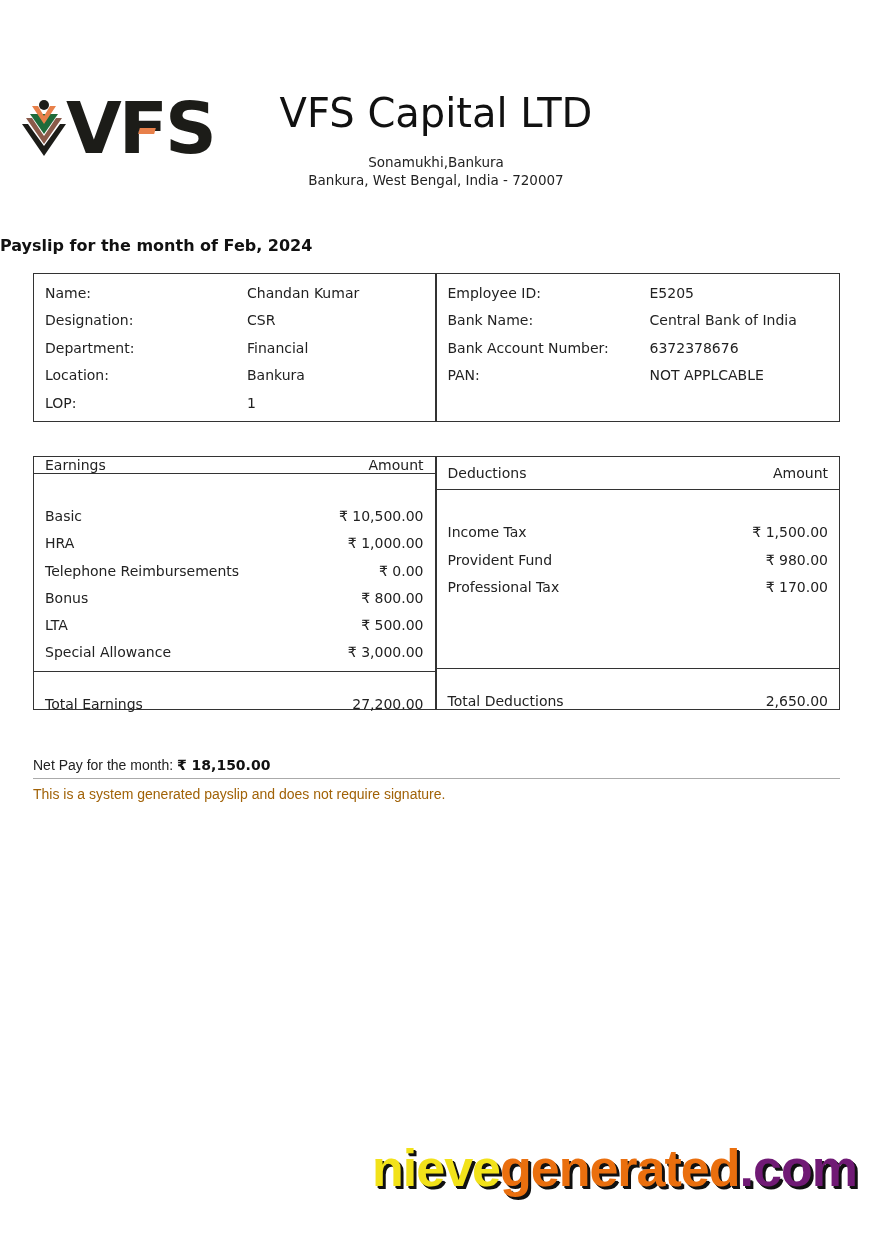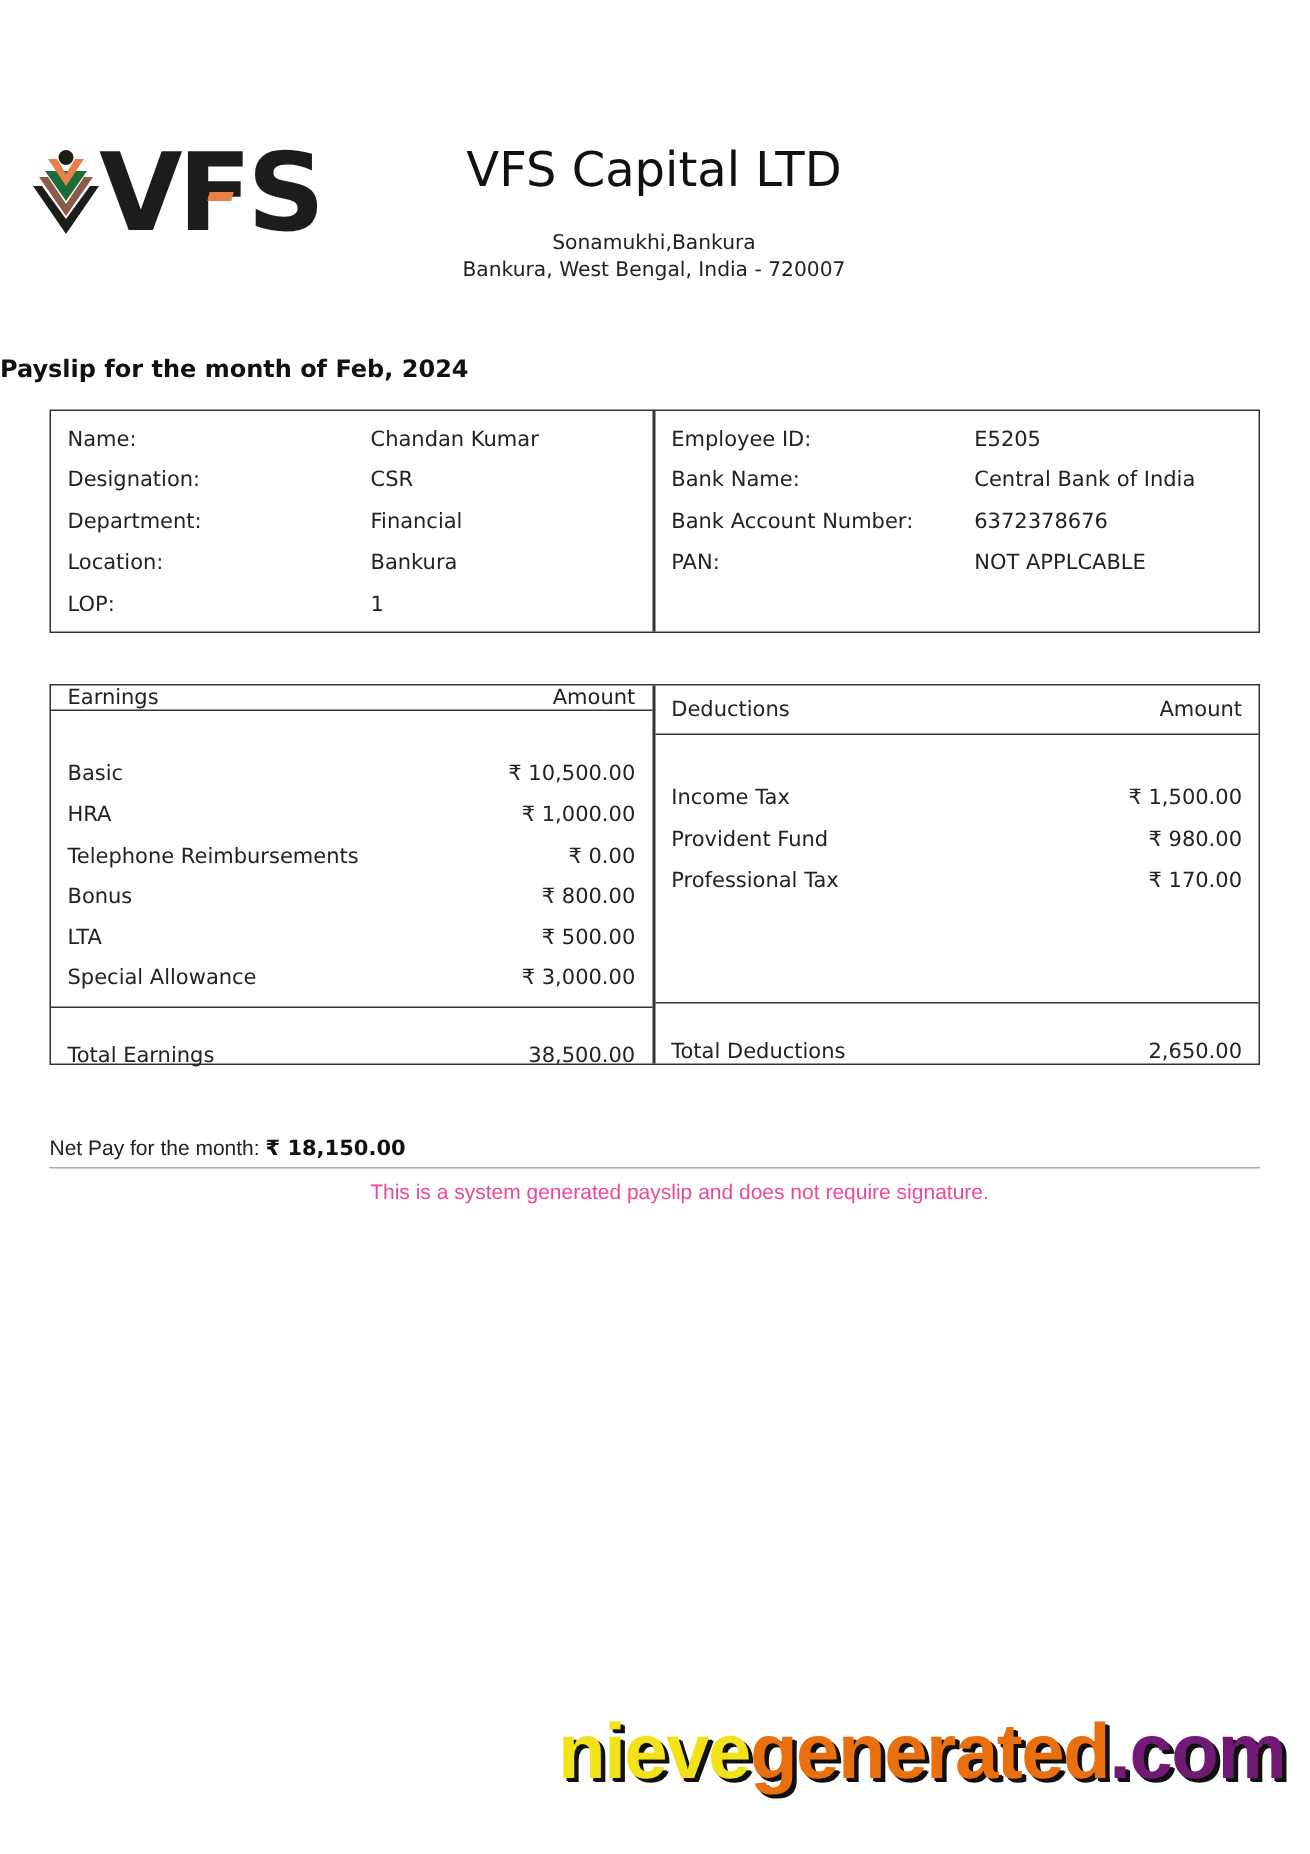--- a/index.html
+++ b/index.html
@@ -15,21 +15,21 @@
     .logo-mark { position: absolute; left: 0; top: 2px; width: 44px; height: 60px; }
     .logo-text {
       position: absolute; left: 44px; top: -10px;
       font-family: "DejaVu Sans", sans-serif; font-weight: bold;
       font-size: 72px; letter-spacing: -3px; color: #1c1c18; line-height: 80px;
     }
     .logo-dash { position: absolute; left: 117px; top: 30px; width: 16px; height: 6px; background: #e8804a; transform: skewX(-15deg); }
 
     .company-name {
       position: absolute; left: 230px; width: 412px; top: 88px;
-      text-align: center; font-size: 32px; color: #111; line-height: 50px;
+      text-align: center; font-size: 40px; color: #111; line-height: 50px;
     }
     .address {
       position: absolute; left: 230px; width: 412px; top: 153px;
       text-align: center; font-size: 13.5px; line-height: 18px; color: #222;
     }
 
     .title {
       position: absolute; left: 0; width: 873px; top: 236px;
       text-align: left; font-size: 16px; font-weight: bold; color: #111;
     }
@@ -68,22 +68,22 @@
 
     .netpay {
       position: absolute; left: 33px; top: 725px; font-size: 14px; color: #222;
       font-family: "Liberation Sans", sans-serif;
       margin-top: 32px;
     }
     .netpay b { font-family: "DejaVu Sans", sans-serif; font-weight: bold; color: #111; }
 
     .divider { position: absolute; left: 33px; top: 778px; width: 807px; height: 1px; background: #aaa; }
     .footer-note {
-      position: absolute; left: 0; width: 873px; top: 786px; text-align: center;
-      font-size: 14px; color: #ec4899; font-family: "Liberation Sans", sans-serif; padding-left: 33px;
+      position: absolute; left: 0; width: 873px; top: 786px; text-align: left;
+      font-size: 14px; color: #a16207; font-family: "Liberation Sans", sans-serif; padding-left: 33px;
     }
 
     .watermark {
       position: absolute; left: 372px; top: 1138px;
       font-family: "Liberation Sans", sans-serif; font-weight: bold; font-size: 52px;
       letter-spacing: -1px; line-height: 60px;
     }
     .watermark span { text-shadow: 2px 2px 0 #111, 3px 3px 0 #111; }
     .wm-1 { color: #f2e21a; }
     .wm-2 { color: #ea6f0e; }
@@ -184,21 +184,21 @@
           <span>LTA</span>
           <span>₹ 500.00</span>
         </div>
         <div class="pay-row">
           <span>Special Allowance</span>
           <span>₹ 3,000.00</span>
         </div>
       </div>
       <div class="pay-total">
         <span>Total Earnings</span>
-        <span>38,500.00</span>
+        <span>27,200.00</span>
       </div>
     </div>
 
     <div class="pay-col right">
       <div class="pay-head">
         <span>Deductions</span>
         <span>Amount</span>
       </div>
       <div class="pay-body">
         <div class="pay-row">

